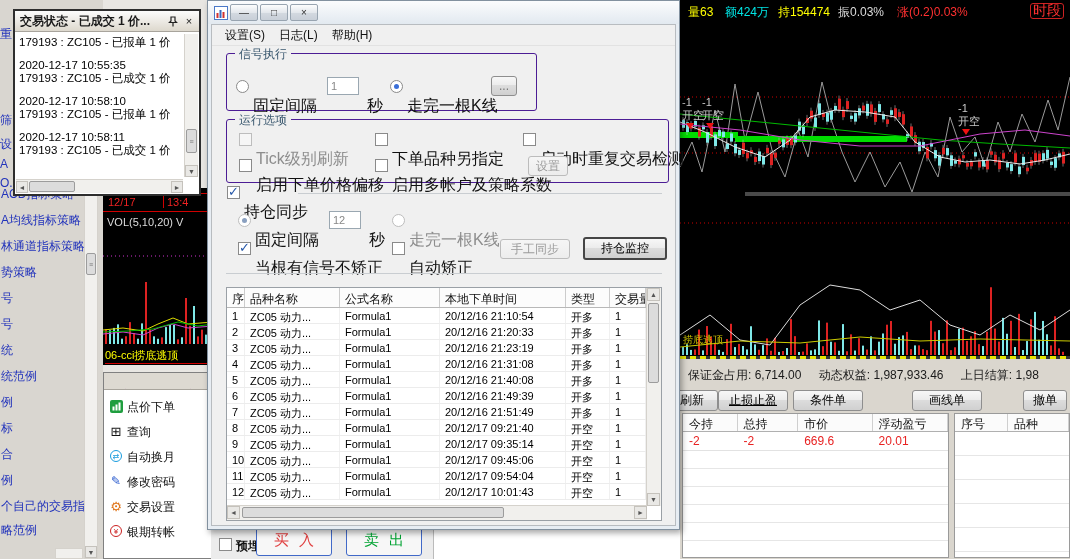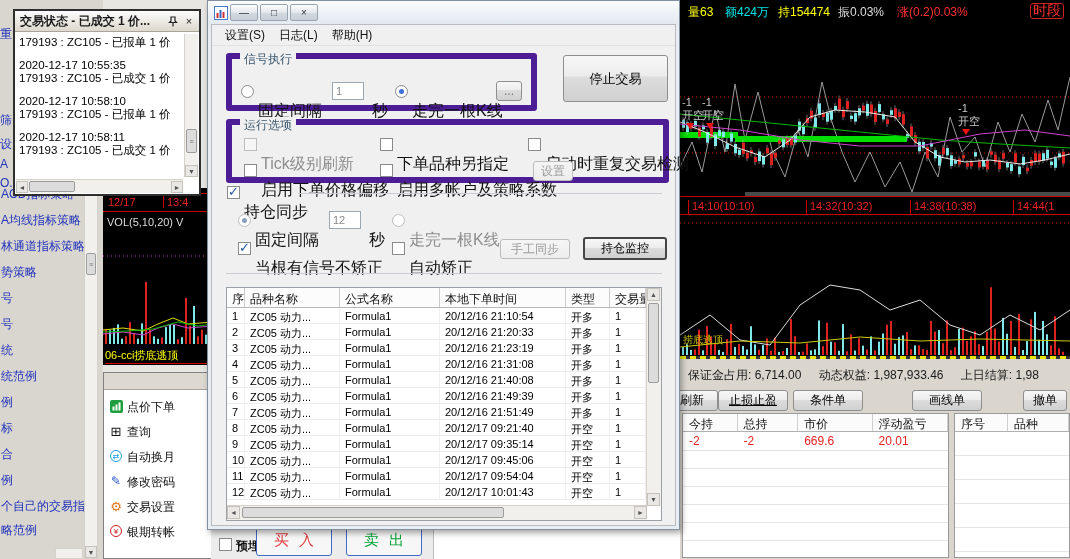--- a/index.html
+++ b/index.html
@@ -22,21 +22,21 @@
   .rd { position:absolute; width:13px; height:13px; border:1px solid #8a8a8a;
         border-radius:50%; background:#fff; }
   .rd.sel::after { content:""; position:absolute; left:3px; top:3px; width:5px; height:5px;
         border-radius:50%; background:#3a6fd8; }
   .rd.dis { border-color:#bdbdbd; }
   .rd.dis::after { background:#8aa0c0; }
   .lbl { position:absolute; font-size:16px; white-space:nowrap;margin-top:16px; }
   .lbl.gray { color:#8d8d8d; }
   .inp { position:absolute; width:32px; height:18px; background:#fff; border:1px solid #9aa7b1;
          font-size:11px; color:#888; padding:2px 0 0 3px; }
-  .group { position:absolute; border:6px solid #4c1d95; border-radius:3px; }
+  .group { position:absolute; border:1px solid #4c1d95; border-radius:3px; }
   .group-label { position:absolute; top:-8px; left:8px; background:#f0f0f0; padding:0 4px;
          color:#39576e; font-size:12px; white-space:nowrap; }
   .sb-track { position:absolute; background:#f1f0ed; border:1px solid #d5d2cc; }
   .sb-thumb { position:absolute; background:#dcdcdc; border:1px solid #9c9c9c; border-radius:2px;
          display:flex; align-items:center; justify-content:center; color:#777; font-size:7px; }
   .sb-arrow { position:absolute; display:flex; align-items:center; justify-content:center;
          font-size:7px; color:#555; background:#e9e8e5; border:1px solid #c5c2bc; }
 
   
   #sidebar { position:absolute; left:0; top:0; width:103px; height:559px; background:#d9d6d0; }
@@ -467,26 +467,20 @@
         <div class="anno" style="left: 2px; top: 96px;">-1</div>
         <div class="anno" style="left: 2px; top: 108px;">开空</div>
         <div class="tri" style="left: 6px; top: 123px;"></div>
         <div class="anno" style="left: 22px; top: 96px;">-1</div>
         <div class="anno" style="left: 22px; top: 108px;">开空</div>
         <div class="tri" style="left: 26px; top: 123px;"></div>
         <div class="anno" style="left: 278px; top: 102px;">-1</div>
         <div class="anno" style="left: 278px; top: 114px;">开空</div>
         <div class="tri" style="left: 282px; top: 129px;"></div>
       </div>
-    <div class="time-axis" id="time-axis">
-        <span class="ta-label" style="left: 8px;">14:10(10:10)</span>
-        <span class="ta-label" style="left: 126px;">14:32(10:32)</span>
-        <span class="ta-label" style="left: 230px;">14:38(10:38)</span>
-        <span class="ta-label" style="left: 333px;">14:44(1</span>
-      </div>
     <svg id="p2-svg" width="390" height="141">
         <polyline points="0,8 390,8" fill="none" stroke="#cc0000" stroke-width="1" stroke-dasharray="1,3"></polyline>
         <rect x="2" y="131.94014381203178" width="2" height="8.059856187968226" fill="#7fe8e8"></rect>
         <rect x="6" y="129.30413711702568" width="2" height="10.695862882974325" fill="#7fe8e8"></rect>
         <rect x="10" y="134.90630256997588" width="2" height="5.093697430024122" fill="#7fe8e8"></rect>
         <rect x="14" y="134.4766832298118" width="2" height="5.523316770188195" fill="#dd2222"></rect>
         <rect x="18" y="114.57231315301908" width="2" height="25.42768684698092" fill="#dd2222"></rect>
         <rect x="22" y="135.38440947341098" width="2" height="4.615590526589017" fill="#7fe8e8"></rect>
         <rect x="26" y="111.0514419973671" width="2" height="28.948558002632893" fill="#dd2222"></rect>
         <rect x="30" y="121.64524799495166" width="2" height="18.35475200504834" fill="#dd2222"></rect>
@@ -749,21 +743,20 @@
       <div class="group" style="left:14px;top:28px;width:311px;height:58px;">
         <span class="group-label">信号执行</span>
         <span class="rd" style="left:9px;top:26px;"></span>
         <span class="lbl" style="left:26px;top:26px;">固定间隔</span>
         <div class="inp" style="left:100px;top:23px;">1</div>
         <span class="lbl" style="left:140px;top:26px;">秒</span>
         <span class="rd sel" style="left:163px;top:26px;"></span>
         <span class="lbl" style="left:180px;top:26px;">走完一根K线</span>
         <div class="btn" style="left:264px;top:22px;width:26px;height:20px;color:#777;">...</div>
       </div>
-      <div class="btn" style="left:351px;top:30px;width:105px;height:47px;font-size:13px;">停止交易</div>
 
       <div class="group" style="left:14px;top:94px;width:443px;height:64px;">
         <span class="group-label">运行选项</span>
         <span class="cb dis" style="left:12px;top:13px;"></span>
         <span class="lbl gray" style="left:29px;top:13px;">Tick级别刷新</span>
         <span class="cb" style="left:148px;top:13px;"></span>
         <span class="lbl" style="left:165px;top:13px;">下单品种另指定</span>
         <span class="cb" style="left:296px;top:13px;"></span>
         <span class="lbl" style="left:313px;top:13px;">启动时重复交易检测</span>
         <span class="cb" style="left:12px;top:39px;"></span>

